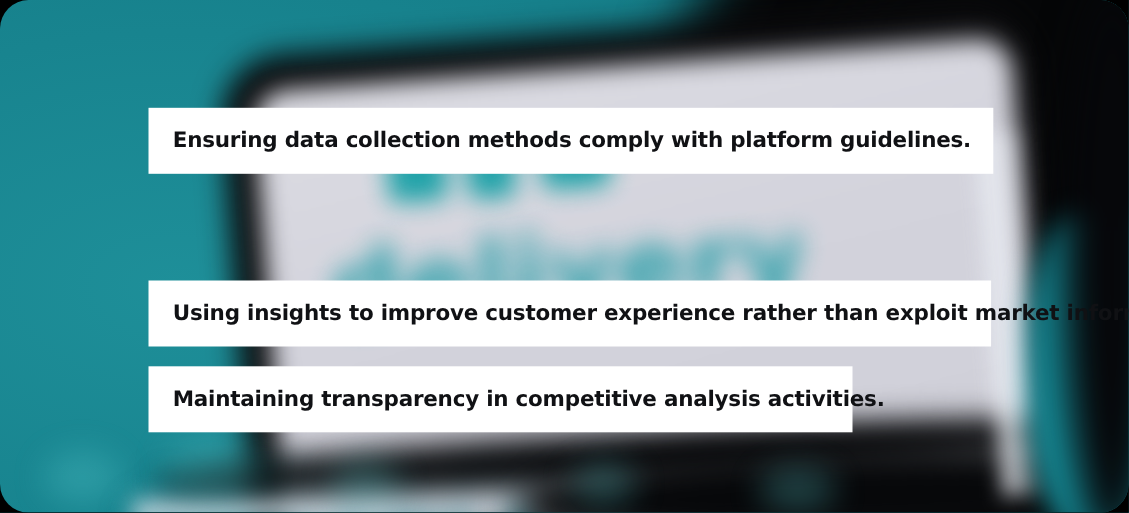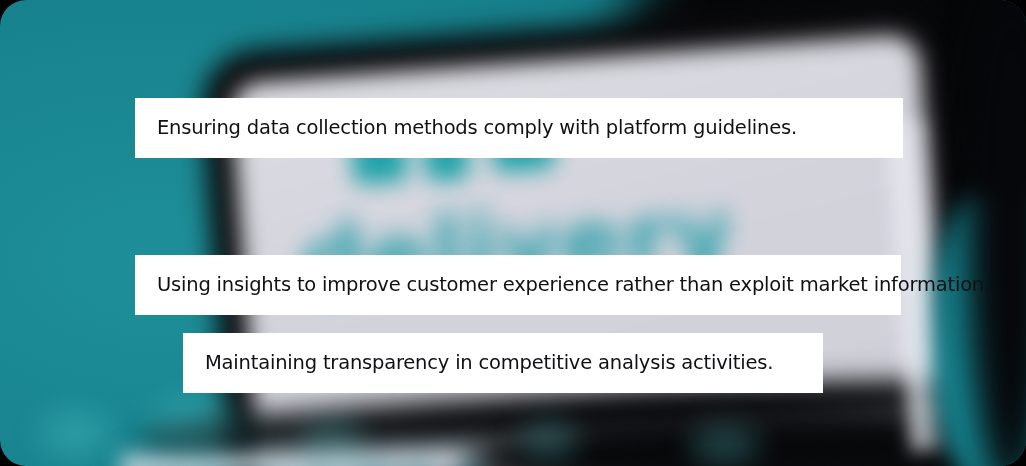--- a/index.html
+++ b/index.html
@@ -222,33 +222,33 @@
   .band {
     position: absolute;
     background: #ffffff;
     display: flex;
     align-items: center;
     box-sizing: border-box;
     padding-left: 22px;
   }
   .band .band-text {
     font-family: "DejaVu Sans", "Liberation Sans", sans-serif;
-    font-weight: normal;
+    font-weight: bold;
     font-size: 19.5px;
     letter-spacing: -0.2px;
     color: #101114;
     white-space: nowrap;
     line-height: 1;
     text-align: center;
   }
 
   .band-1 { left: 135px; top:  98px; width: 768px; height: 60px; }
   .band-2 { left: 135px; top: 177px; width: 768px; height: 60px; }
   .band-3 { left: 135px; top: 255px; width: 766px; height: 60px; }
-  .band-4 { left: 135px; top: 333px; width: 640px; height: 60px; margin-left: 48px; }
+  .band-4 { left: 135px; top: 333px; width: 640px; height: 60px; }
 
   
   .corner-mask {
     position: absolute;
     inset: 0;
     border-radius: 26px;
     box-shadow: 0 0 0 14px #000;
     pointer-events: none;
   }
 </style>

